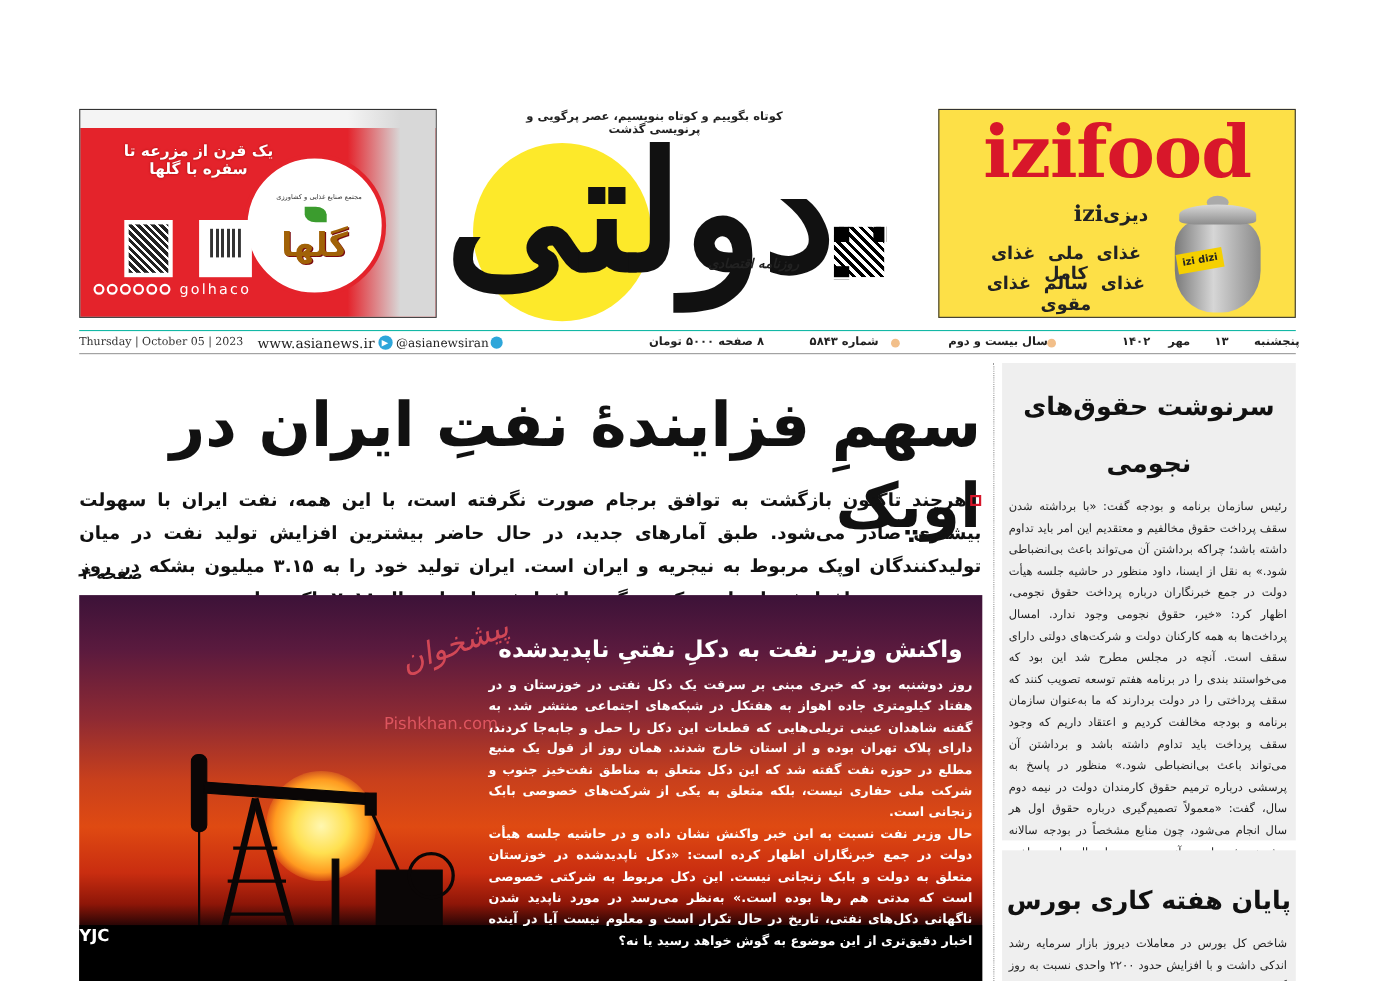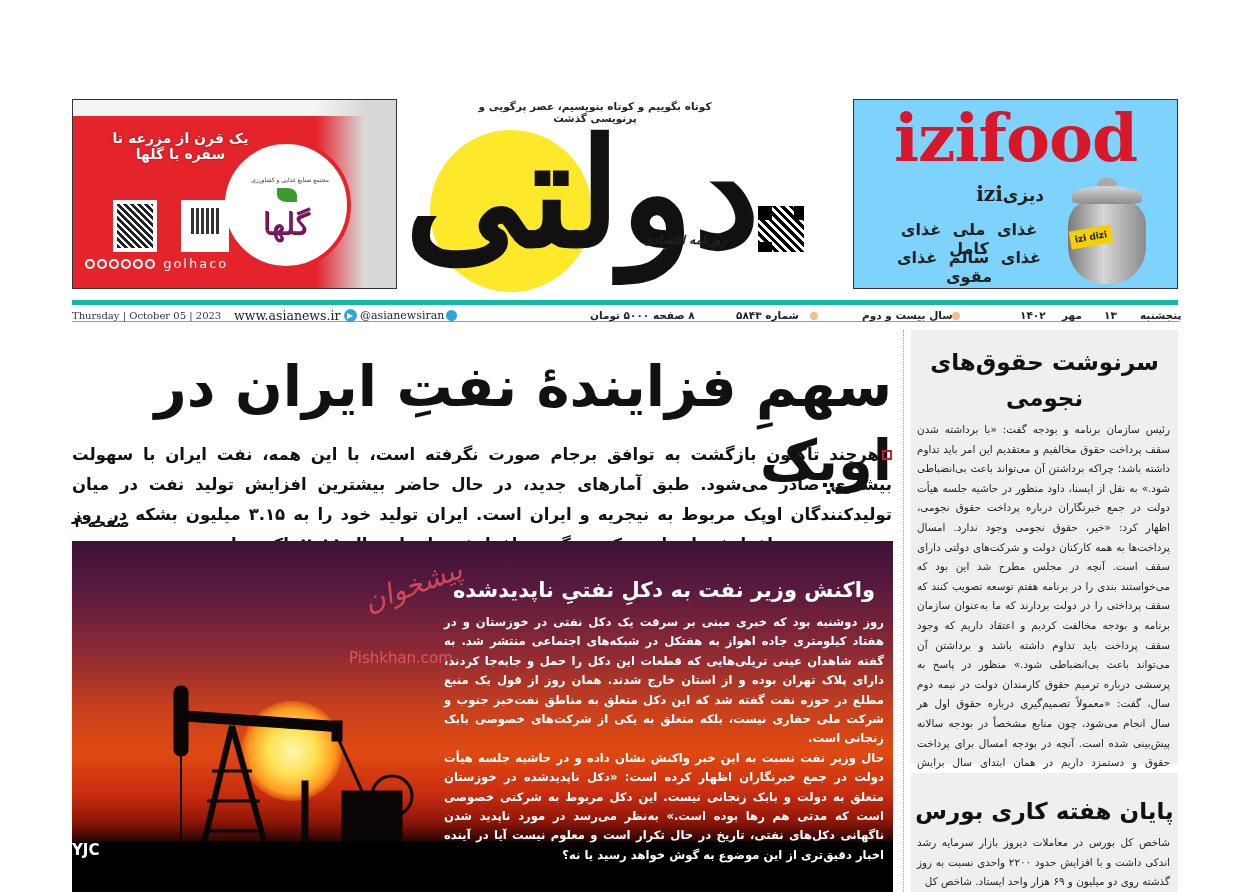--- a/index.html
+++ b/index.html
@@ -2,21 +2,21 @@
 <html><head>
 <meta charset="utf-8">
 <style>
   * { box-sizing: border-box; margin: 0; padding: 0; }
   html, body { width: 1250px; height: 892px; overflow: hidden; background: #ffffff; }
   body { position: relative; font-family: "DejaVu Sans", sans-serif; color: #111; }
 
   
   .ad-izifood {
     position: absolute; left: 853px; top: 99px; width: 325px; height: 190px;
-    border: 1px solid #333; background: #7dd3fc; overflow: hidden;
+    border: 1px solid #333; background: #fde047; overflow: hidden;
   }
   .ad-izifood .brand {
     position: absolute; left: 0; right: 0; top: 2px; text-align: center;
     font-family: "DejaVu Serif", serif; font-weight: bold; font-size: 66px;
     color: #d8172a; letter-spacing: -1px; line-height: 72px;
   }
   .ad-izifood .dizi {
     position: absolute; left: 40px; top: 82px; width: 150px; 
     direction: rtl; font-size: 17px; font-weight: bold; color: #222;
   }
@@ -48,21 +48,21 @@
   .ad-golha .slogan {
     position: absolute; left: 20px; top: 30px; width: 175px; text-align: center; direction: rtl;
     font-size: 14px; font-weight: bold; color: #fff; text-shadow: 0 0 2px #900;
   }
   .ad-golha .circle {
     position: absolute; left: 148px; top: 40px; width: 130px; height: 130px; border-radius: 50%;
     background: #fff; border: 4px solid #e4232b;
   }
   .ad-golha .circle .logo {
     position: absolute; left: 14px; top: 62px; width: 94px; text-align: center; direction: rtl;
-    font-size: 30px; font-weight: normal; color: #701a75; text-shadow: 1px 1px 0 #7a0b10;
+    font-size: 30px; font-weight: bold; color: #a16207; text-shadow: 1px 1px 0 #7a0b10;
   }
   .ad-golha .circle .sub { position:absolute; left: 10px; top: 32px; width: 110px; text-align:center; direction: rtl; font-size: 6px; color:#333; }
   .ad-golha .circle .leaf { position:absolute; left: 52px; top: 44px; width: 20px; height: 14px; border-radius: 0 50% 0 50%; background:#3b9c2e; }
   .ad-golha .qr {
     position: absolute; left: 40px; top: 100px; width: 44px; height: 52px; background: #fff; padding: 4px;
   }
   .ad-golha .unesco { position:absolute; left: 108px; top: 100px; width: 48px; height: 52px; background:#fff; }
   .ad-golha .unesco::before { content:""; position:absolute; left: 10px; top: 8px; width: 28px; height: 26px;
     background: repeating-linear-gradient(90deg,#333 0,#333 3px,#fff 3px,#fff 5px); }
   .ad-golha .social {
@@ -84,21 +84,21 @@
     background:
       linear-gradient(#000,#000) 0 0/14px 14px no-repeat,
       linear-gradient(#000,#000) 36px 0/14px 14px no-repeat,
       linear-gradient(#000,#000) 0 36px/14px 14px no-repeat,
       repeating-linear-gradient(45deg,#000 0,#000 3px,#fff 3px,#fff 6px);
     border: 2px solid #fff; }
 
   
   .infobar {
     position: absolute; left: 72px; top: 300px; width: 1106px; height: 22px;
-    border-top: 5px solid #14b8a6; border-bottom: 1px solid #999; font-size: 11px; line-height: 21px; color: #222;
+    border-top: 1px solid #14b8a6; border-bottom: 1px solid #999; font-size: 11px; line-height: 21px; color: #222;
   }
   .infobar .left-en { position: absolute; left: 0; top: 0; font-family: "DejaVu Serif", serif; font-size: 10px; color: #333; }
   .infobar .site { position: absolute; left: 162px; top: 0; font-family: "DejaVu Serif", serif; font-size: 12.5px; }
   .infobar .tg { position: absolute; left: 272px; top: 4px; width: 13px; height: 13px; border-radius: 50%; background: #2ea6da; }
   .infobar .tg::after { content:""; position:absolute; left:3px; top:4px; border-left: 6px solid #fff; border-top: 3px solid transparent; border-bottom: 3px solid transparent; }
   .infobar .handle { position: absolute; left: 288px; top: 0; font-family: "DejaVu Serif", serif; font-size: 11px; }
   .infobar .verified { position: absolute; left: 374px; top: 5px; width: 11px; height: 11px; border-radius: 50%; background: #2ea6da; }
   .infobar .fa { position: absolute; top: 0; direction: rtl; font-weight: bold; font-size: 10.5px; white-space: nowrap; }
   .infobar .bullet { position: absolute; top: 7px; width: 8px; height: 8px; border-radius: 50%; background: #f2bf8a; }
 
@@ -140,21 +140,21 @@
     font-size: 11.6px; font-weight: bold; color: #fff; line-height: 19.4px;
   }
   .feature .story-body p { margin: 0; }
 
   
   .rcol { position: absolute; left: 911px; width: 267px; background: #efefef; }
   .rcol.s1 { top: 330px; height: 434px; }
   .rcol.s2 { top: 773px; height: 119px; }
   .rcol-border { position: absolute; left: 903px; top: 330px; width: 0; height: 562px; border-left: 1px dotted #999; }
   .rcol h2 {
-    direction: rtl; text-align: center; font-size: 23px; font-weight: bold; line-height: 36px; color: #111;
+    direction: rtl; text-align: center; font-size: 23px; font-weight: bold; line-height: 52px; color: #111;
     margin-top: 14px; letter-spacing: -0.5px;
   }
   .rcol.s2 h2 { margin-top: 20px; }
   .rcol .body {
     direction: rtl; text-align: justify; font-size: 10.4px; line-height: 19.6px; color: #222; padding: 4px 8px 0 6px;
   }
 </style>
 </head>
 <body>
 

